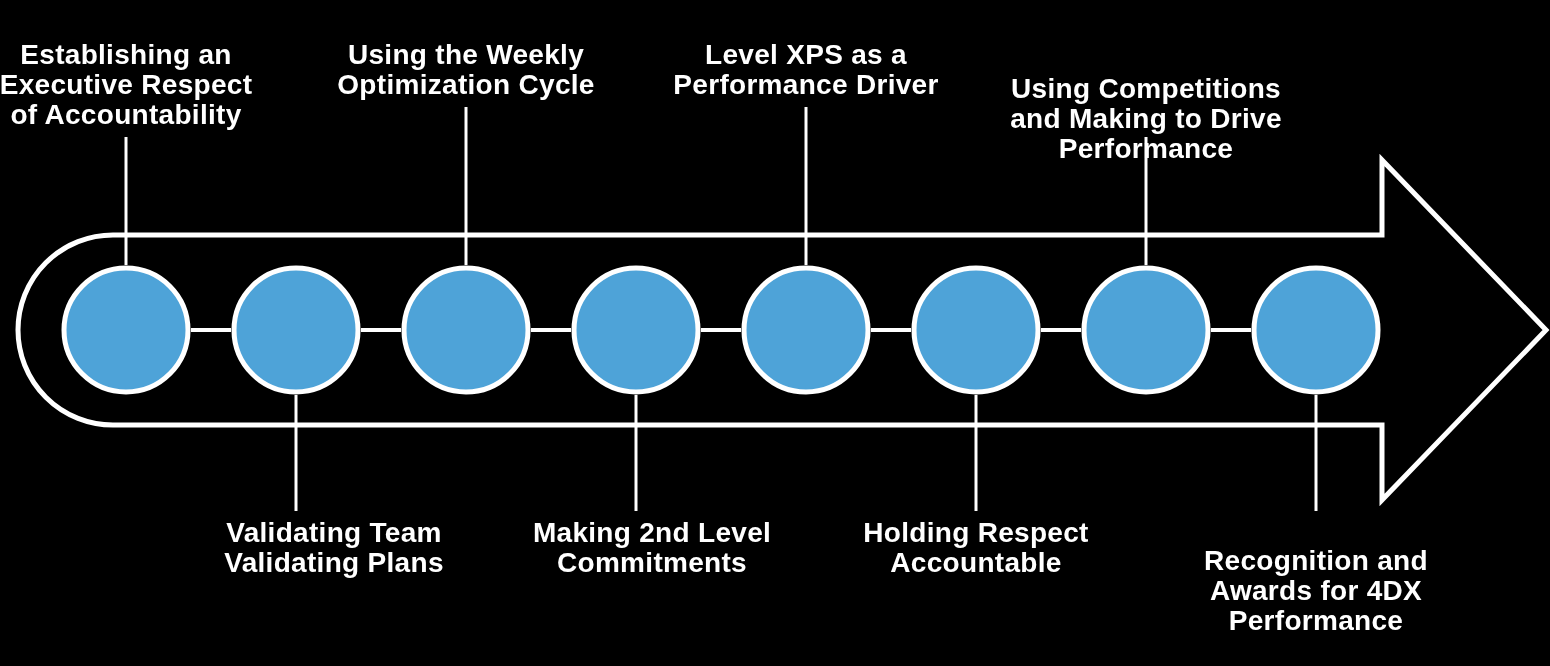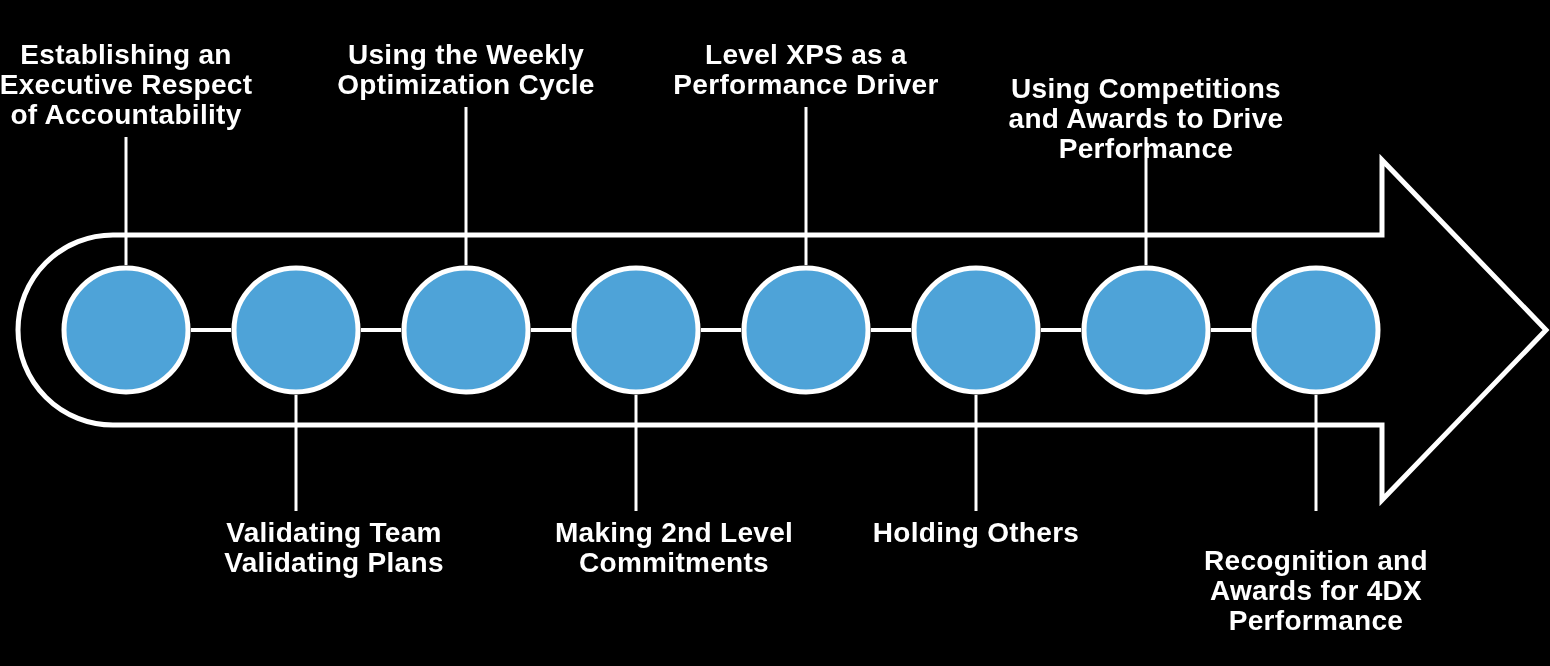--- a/index.html
+++ b/index.html
@@ -72,34 +72,35 @@
         <div>of Accountability</div>
       </div>
       <div class="step-label" style="left: 296px; top: 518px; margin-left: 38px;">
         <div>Validating Team</div>
         <div>Validating Plans</div>
       </div>
       <div class="step-label" style="left: 466px; top: 40px;">
         <div>Using the Weekly</div>
         <div>Optimization Cycle</div>
       </div>
-      <div class="step-label" style="left: 674px; top: 518px; text-align: center;">
+      <div class="step-label" style="left: 652px; top: 518px; text-align: center;">
         <div>Making 2nd Level</div>
         <div>Commitments</div>
       </div>
       <div class="step-label" style="left: 806px; top: 40px;">
         <div>Level XPS as a</div>
         <div>Performance Driver</div>
       </div>
       <div class="step-label" style="left: 976px; top: 518px;">
-        <div>Holding Others</div>
+        <div>Holding Respect</div>
+        <div>Accountable</div>
       </div>
       <div class="step-label" style="left: 1146px; top: 36px; margin-top: 38px;">
         <div>Using Competitions</div>
-        <div>and Awards to Drive</div>
+        <div>and Making to Drive</div>
         <div>Performance</div>
       </div>
       <div class="step-label" style="left: 1316px; top: 546px;">
         <div>Recognition and</div>
         <div>Awards for 4DX</div>
         <div>Performance</div>
       </div>
     </div>
 </div>
 

